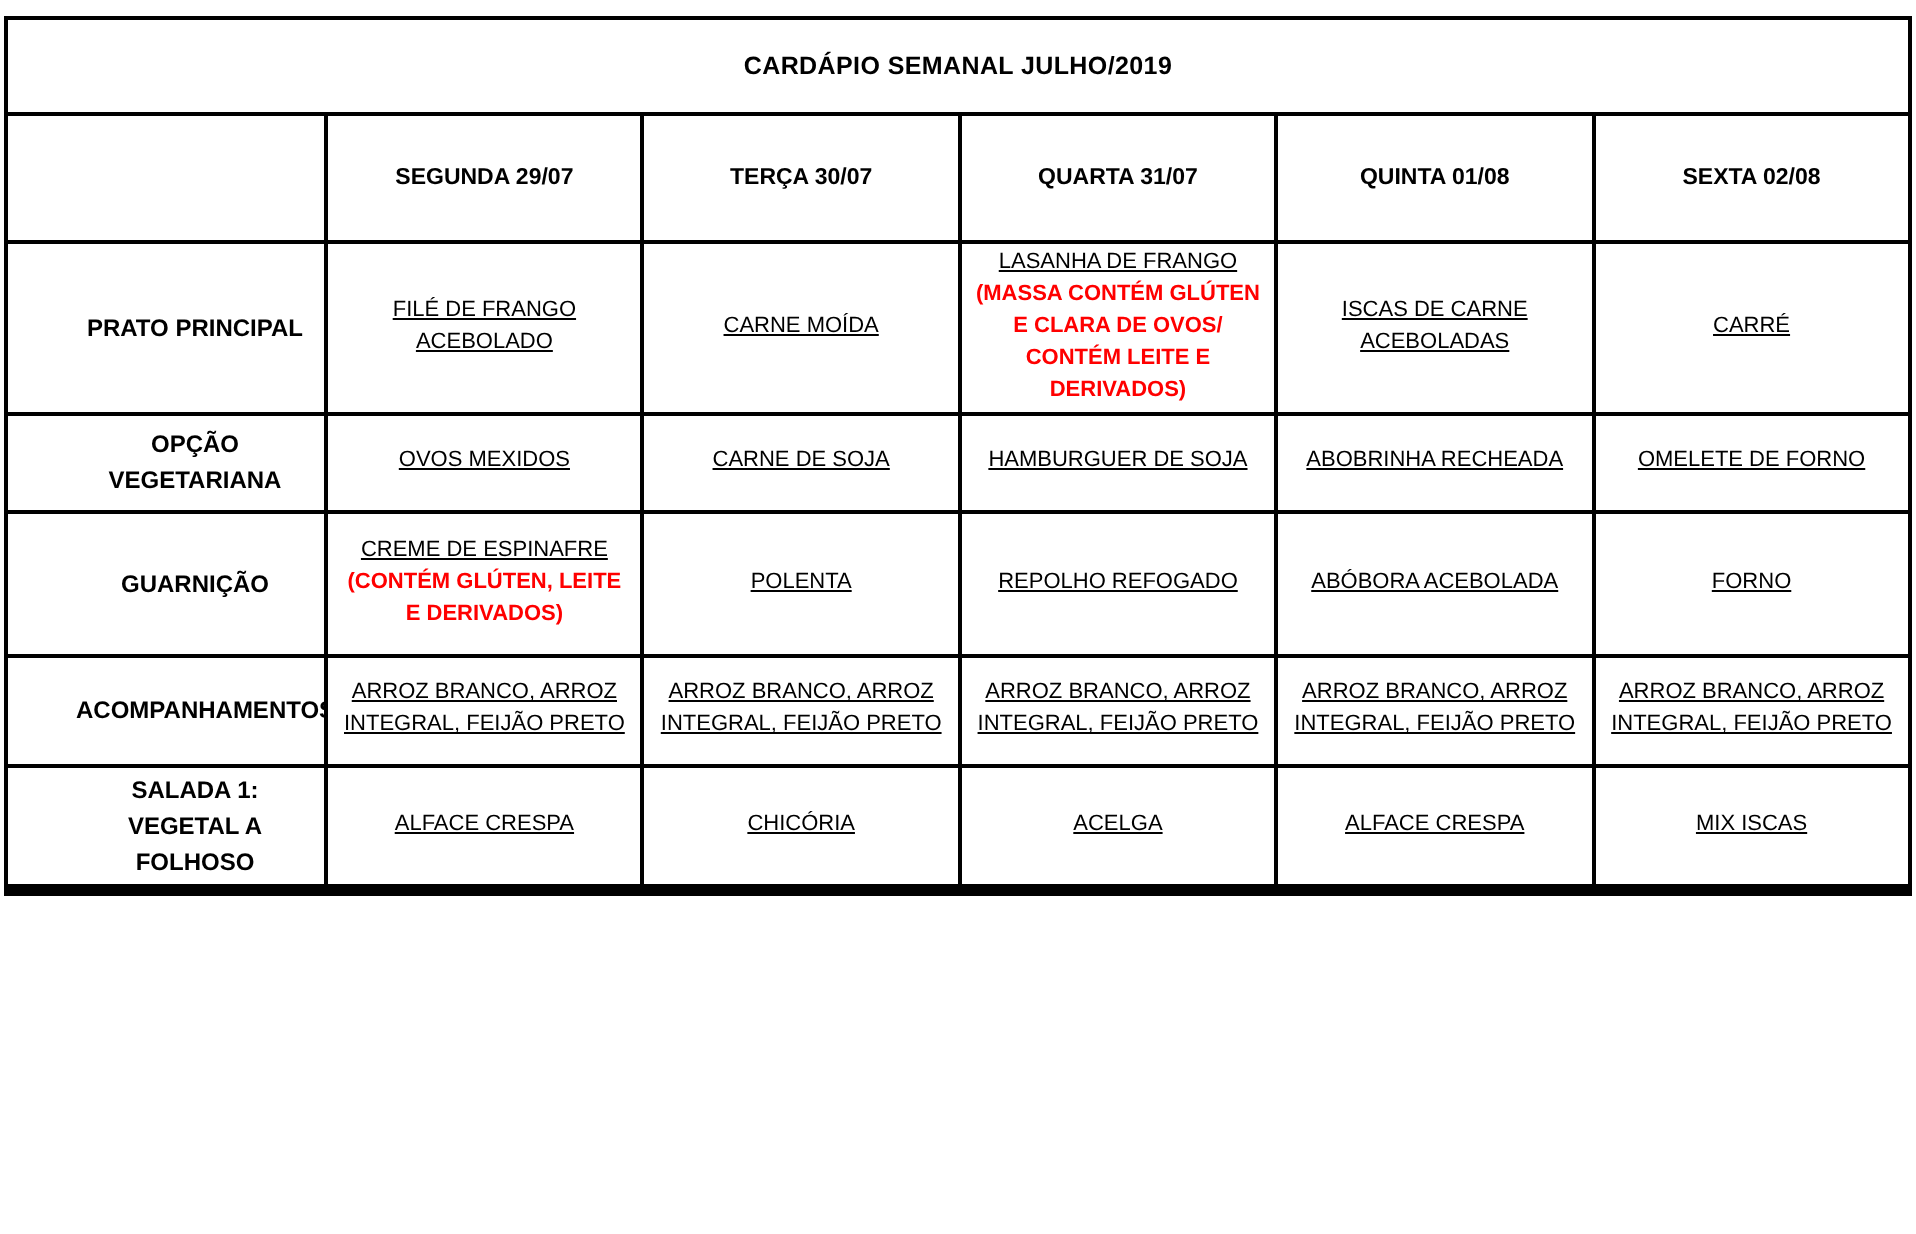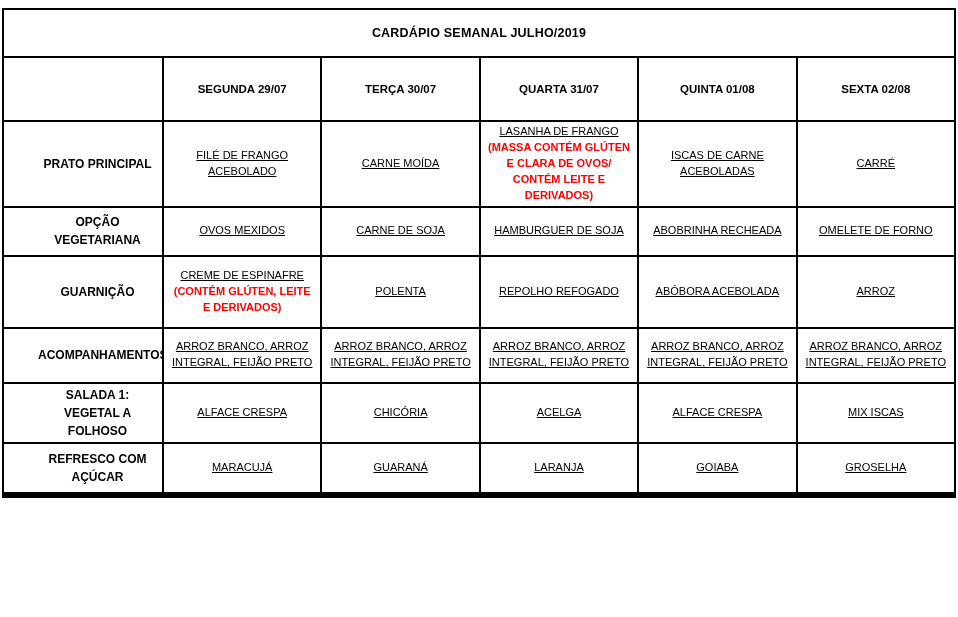--- a/index.html
+++ b/index.html
@@ -152,21 +152,21 @@
       <td class="cell">
             <span class="main">POLENTA</span>
           </td>
       <td class="cell">
             <span class="main">REPOLHO REFOGADO</span>
           </td>
       <td class="cell">
             <span class="main">ABÓBORA ACEBOLADA</span>
           </td>
       <td class="cell">
-            <span class="main">ARROZ</span>
+            <span class="main">FORNO</span>
           </td>
     </tr>
 
     <tr class="r4">
       <th class="row-label">ACOMPANHAMENTOS</th>
       <td class="cell">
             <span class="main">ARROZ BRANCO, ARROZ INTEGRAL, FEIJÃO PRETO</span>
           </td>
       <td class="cell">
             <span class="main">ARROZ BRANCO, ARROZ INTEGRAL, FEIJÃO PRETO</span>
@@ -196,38 +196,20 @@
           </td>
       <td class="cell">
             <span class="main">ALFACE CRESPA</span>
           </td>
       <td class="cell">
             <span class="main">MIX ISCAS</span>
           </td>
     </tr>
 
 
-    <tr class="r7">
-      <th class="row-label">REFRESCO COM AÇÚCAR</th>
-      <td class="cell">
-            <span class="main">MARACUJÁ</span>
-          </td>
-      <td class="cell">
-            <span class="main">GUARANÁ</span>
-          </td>
-      <td class="cell">
-            <span class="main">LARANJA</span>
-          </td>
-      <td class="cell">
-            <span class="main">GOIABA</span>
-          </td>
-      <td class="cell">
-            <span class="main">GROSELHA</span>
-          </td>
-    </tr>
 
 
     <tr class="bar">
       <td colspan="6"></td>
     </tr>
   </tbody>
     </table>
 </div>
 
 </body></html>

